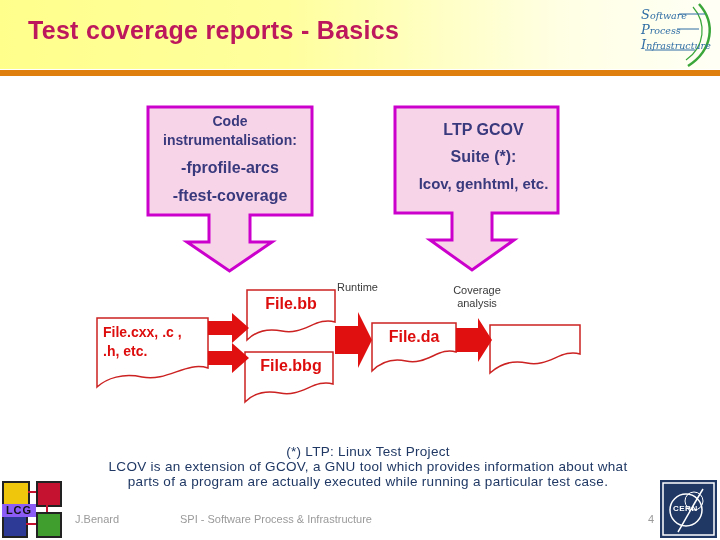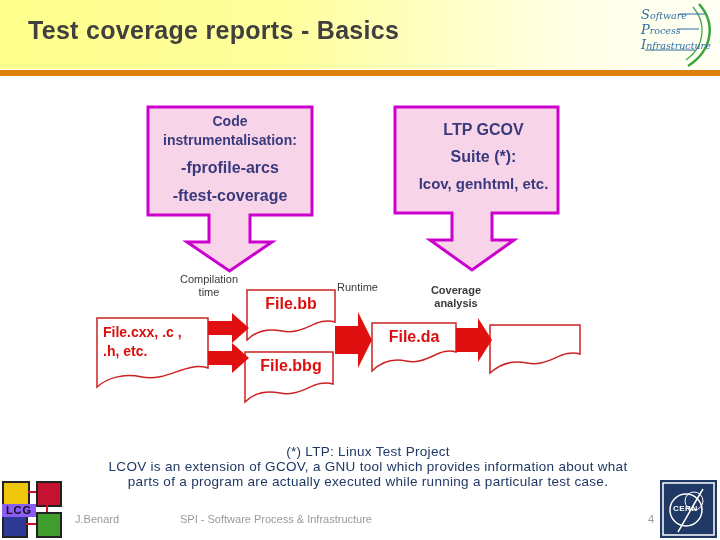--- a/index.html
+++ b/index.html
@@ -3,41 +3,41 @@
 <meta charset="utf-8">
 <style>
   html,body{margin:0;padding:0;}
   body{font-family:"Liberation Sans",sans-serif;background:#e8e8e8;}
   #slide{position:relative;width:720px;height:540px;background:#ffffff;overflow:hidden;margin:0 auto;}
 
   
   .header-band{position:absolute;left:0;top:0;width:720px;height:69px;
     background:linear-gradient(90deg,#FFFF8C 0%,#FFFF9E 40%,#FFFFE4 78%,#FFFFF6 100%);}
   .slide-title{position:absolute;left:28px;top:16px;font-size:25px;font-weight:bold;
-    color:#404040;letter-spacing:.3px;}
+    color:#be185d;letter-spacing:.3px;}
   .orange-divider{position:absolute;left:0;top:70px;width:720px;height:6px;background:#DE7F0E;}
   .spi-logo{position:absolute;left:633px;top:2px;width:86px;height:66px;}
 
   
   .callout-svg{position:absolute;left:0;top:0;width:720px;height:300px;}
   .callout-text{position:absolute;color:#39397D;text-align:center;}
   .co-left{left:150px;top:112px;width:160px;}
   .co-right{left:397px;top:120px;width:173px;}
   .co-h{font-size:14px;font-weight:bold;line-height:19px;}
   .co-flag{font-size:16px;font-weight:bold;line-height:20px;margin-top:8px;}
   .co-r1{font-size:16px;font-weight:bold;line-height:20px;}
   .co-r2{font-size:16px;font-weight:bold;line-height:20px;margin-top:7px;}
   .co-r3{font-size:15px;font-weight:bold;line-height:20px;margin-top:7px;}
 
   
   .diagram-svg{position:absolute;left:0;top:0;width:720px;height:540px;}
   .flow-label{position:absolute;font-size:11px;line-height:13px;color:#3A3A3A;text-align:center;}
   .lbl-compilation{left:170px;top:273px;width:78px;}
   .lbl-runtime{left:337px;top:281px;width:60px;text-align:left;}
-  .lbl-coverage{left:417px;top:284px;width:78px;font-weight:bold;}
+  .lbl-coverage{left:438px;top:284px;width:78px;}
   .file-text{position:absolute;color:#DD0D0D;font-weight:bold;}
   .ft-source{left:103px;top:323px;font-size:14px;line-height:19px;text-align:left;}
   .ft-bb{left:247px;top:295px;width:88px;font-size:16px;text-align:center;}
   .ft-bbg{left:245px;top:357px;width:92px;font-size:16px;text-align:center;}
   .ft-da{left:372px;top:328px;width:84px;font-size:16px;text-align:center;}
   .ft-info{left:490px;top:331px;width:90px;font-size:16px;text-align:center;}
 
   
   .notes{position:absolute;left:0;top:444px;width:720px;text-align:center;color:#1F3864;
     font-size:13.5px;line-height:15px;letter-spacing:.3px;padding-left:8px;}
@@ -107,24 +107,20 @@
     <path d="M245,352 H333 V384 C315,378 301,398 280,393 C265,390 253,394 245,402 Z" fill="#fff" stroke="#CC2222" stroke-width="1.5"></path>
     <path d="M372,323 H456 V352 C440,346 426,366 406,361 C392,358 381,362 372,371 Z" fill="#fff" stroke="#CC2222" stroke-width="1.5"></path>
     <path d="M490,325 H580 V354 C562,348 548,368 527,363 C513,360 500,364 490,373 Z" fill="#fff" stroke="#CC2222" stroke-width="1.5"></path>
 
     <polygon points="208,321 232,321 232,313 249,328 232,343 232,335 208,335" fill="#E01010"></polygon>
     <polygon points="208,351 232,351 232,343 249,358 232,373 232,365 208,365" fill="#E01010"></polygon>
     <polygon points="335,326 358,326 358,312 372,340 358,368 358,354 335,354" fill="#E01010"></polygon>
     <polygon points="456,328 478,328 478,318 492,340 478,362 478,352 456,352" fill="#E01010"></polygon>
   </svg>
 
-  <div class="flow-label lbl-compilation">
-    <div>Compilation</div>
-    <div>time</div>
-  </div>
   <div class="flow-label lbl-runtime">Runtime</div>
   <div class="flow-label lbl-coverage">
     <div>Coverage</div>
     <div>analysis</div>
   </div>
 
   <div class="file-text ft-source">
     <div>File.cxx, .c ,</div>
     <div>.h, etc.</div>
   </div>

